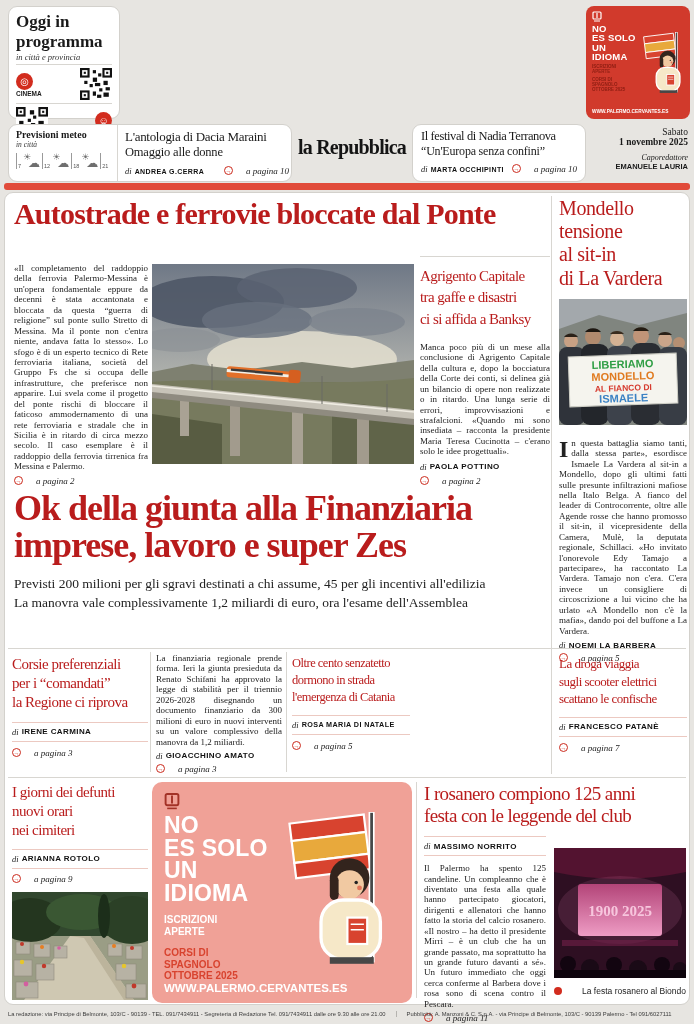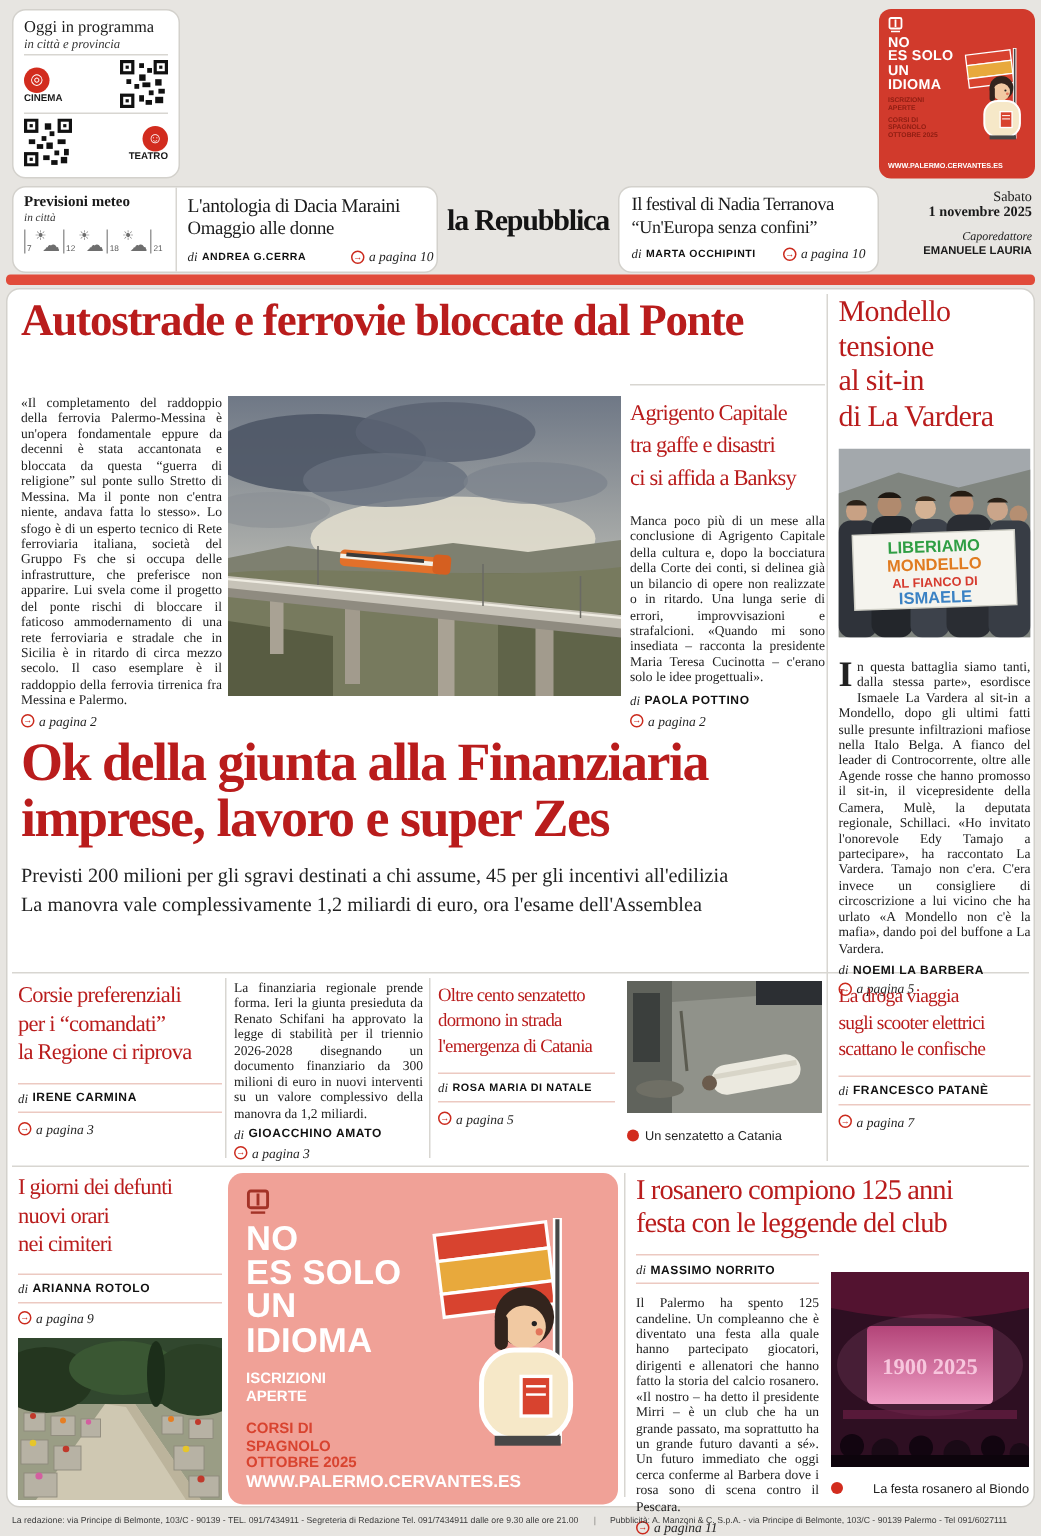--- a/index.html
+++ b/index.html
@@ -8,21 +8,21 @@
   .page{position:relative;width:694px;height:1024px;background:#e7e5e1}
   .abs{position:absolute}
   .card{background:#fff;border:1px solid #d3d1cc;border-radius:9px}
   .sans{font-family:"Liberation Sans","DejaVu Sans",sans-serif}
   .head{color:#b91c1c;white-space:pre-line;font-weight:400}
   .hb{font-weight:700}
   .body-txt{font-size:9px;line-height:1.16;text-align:justify;color:#222}
   .by-row{display:flex;align-items:center;gap:3px;flex-wrap:wrap}
   .by-prefix{font-style:italic;font-size:8.5px;color:#222}
   .by-name{font-family:"Liberation Sans","DejaVu Sans",sans-serif;font-weight:700;font-size:8px;letter-spacing:.4px;color:#111}
-  .pm{display:flex;align-items:center;gap:3px;font-style:italic;font-size:9px;color:#1d1d1d}
+  .pm{display:flex;gap:13px;font-style:italic;font-size:9px;color:#1d1d1d}
   .pm-ic{display:inline-block;width:9px;height:9px;border:1px solid #cb2a1d;border-radius:50%;color:#cb2a1d;
          font-size:6px;line-height:8px;text-align:center;font-style:normal;flex:0 0 9px}
   .rule-pink{border-top:1px solid #ecc9c1}
   .rule-gray{border-top:1px solid #d8d6d1}
   .vline{position:absolute;width:1px;background:#d8d6d1}
   .hline{position:absolute;height:1px;background:#d8d6d1}
   .cap{font-family:"Liberation Sans","DejaVu Sans",sans-serif;font-size:8.5px;color:#222;display:flex;gap:4px;align-items:center}
   .cap-dot{width:8px;height:8px;border-radius:50%;background:#d22c1e;flex:0 0 8px}
   .icon-circle{display:inline-flex;width:17px;height:17px;border-radius:50%;background:#d22c1e;color:#fff;
                align-items:center;justify-content:center;font-size:10px;line-height:1}
@@ -55,21 +55,21 @@
         <rect x="30" y="80" width="54" height="54" rx="20" fill="#f6e8c8" stroke="#fff" stroke-width="3"></rect>
         <rect x="54" y="96" width="18" height="24" fill="#d8432f" stroke="#fff" stroke-width="2"></rect>
         <line x1="57" y1="102" x2="69" y2="102" stroke="#fff" stroke-width="1.5"></line>
         <line x1="57" y1="107" x2="69" y2="107" stroke="#fff" stroke-width="1.5"></line>
         <rect x="38" y="132" width="40" height="6" fill="#474747"></rect>
       </g>
     </defs>
   </svg>
 
   <div class="abs card" style="left:8px;top:6px;width:112px;height:113px;padding:5px 7px">
-    <div style="font-size:11px;font-weight:400">Oggi in programma</div>
+    <div style="font-size:17px;font-weight:700">Oggi in programma</div>
     <div style="font-size:8.5px;font-style:italic;color:#333;border-bottom:1px solid #d8d6d1;padding-bottom:2px">in città e provincia</div>
     <div style="display:flex;justify-content:space-between;align-items:center;padding:3px 0;border-bottom:1px solid #d8d6d1">
       <div style="text-align:left">
         <span class="icon-circle">◎</span>
         <div class="sans" style="font-size:6.5px;font-weight:700">CINEMA</div>
       </div>
       <svg width="32" height="32" viewBox="0 0 30 30">
           <rect width="30" height="30" fill="#fff"></rect>
           <g fill="#111">
             <rect x="0" y="0" width="9" height="9"></rect>
@@ -388,40 +388,20 @@
         <span class="by-prefix">di</span>
         <span class="by-name" style="font-size:7.2px">ROSA MARIA DI NATALE</span>
       </div>
     <div class="rule-pink"></div>
     <div class="pm" style="margin-top:6px">
         <span class="pm-ic">→</span>
         <span>a pagina 5</span>
       </div>
   </div>
 
-  <div class="abs" style="left:418px;top:654px;width:130px">
-    <svg width="130" height="88" viewBox="0 0 130 88">
-      <rect width="130" height="88" fill="#90928a"></rect>
-      <rect x="0" y="0" width="30" height="88" fill="#60635c"></rect>
-      <rect x="4" y="8" width="18" height="46" fill="#3b3f3d"></rect>
-      <rect x="86" y="0" width="44" height="16" fill="#2c2f33"></rect>
-      <path d="M30,0 L86,0 86,10 30,14 Z" fill="#7c7e76"></path>
-      <line x1="36" y1="20" x2="40" y2="60" stroke="#5b5b50" stroke-width="2"></line>
-      <ellipse cx="22" cy="72" rx="16" ry="6" fill="#6f6f65"></ellipse>
-      <g transform="rotate(-10 88 62)">
-          <rect x="56" y="52" width="60" height="20" rx="10" fill="#ebe9df"></rect>
-          <rect x="58" y="57" width="56" height="3.5" fill="#d8d5c8"></rect>
-        </g>
-      <circle cx="55" cy="68" r="5" fill="#6b5b4c"></circle>
-    </svg>
-    <div class="cap" style="margin-top:5px">
-        <span class="cap-dot"></span>
-        <span>Un senzatetto a Catania</span>
-      </div>
-  </div>
 
   <div class="abs" style="left:559px;top:655px;width:128px">
     <div class="head" style="font-size:13px;letter-spacing:-0.5px;line-height:1.35">La droga viaggia
 sugli scooter elettrici
 scattano le confische</div>
     <div class="rule-pink" style="margin-top:9px"></div>
     <div class="by-row" style="padding:4px 0">
         <span class="by-prefix">di</span>
         <span class="by-name">FRANCESCO PATANÈ</span>
       </div>

